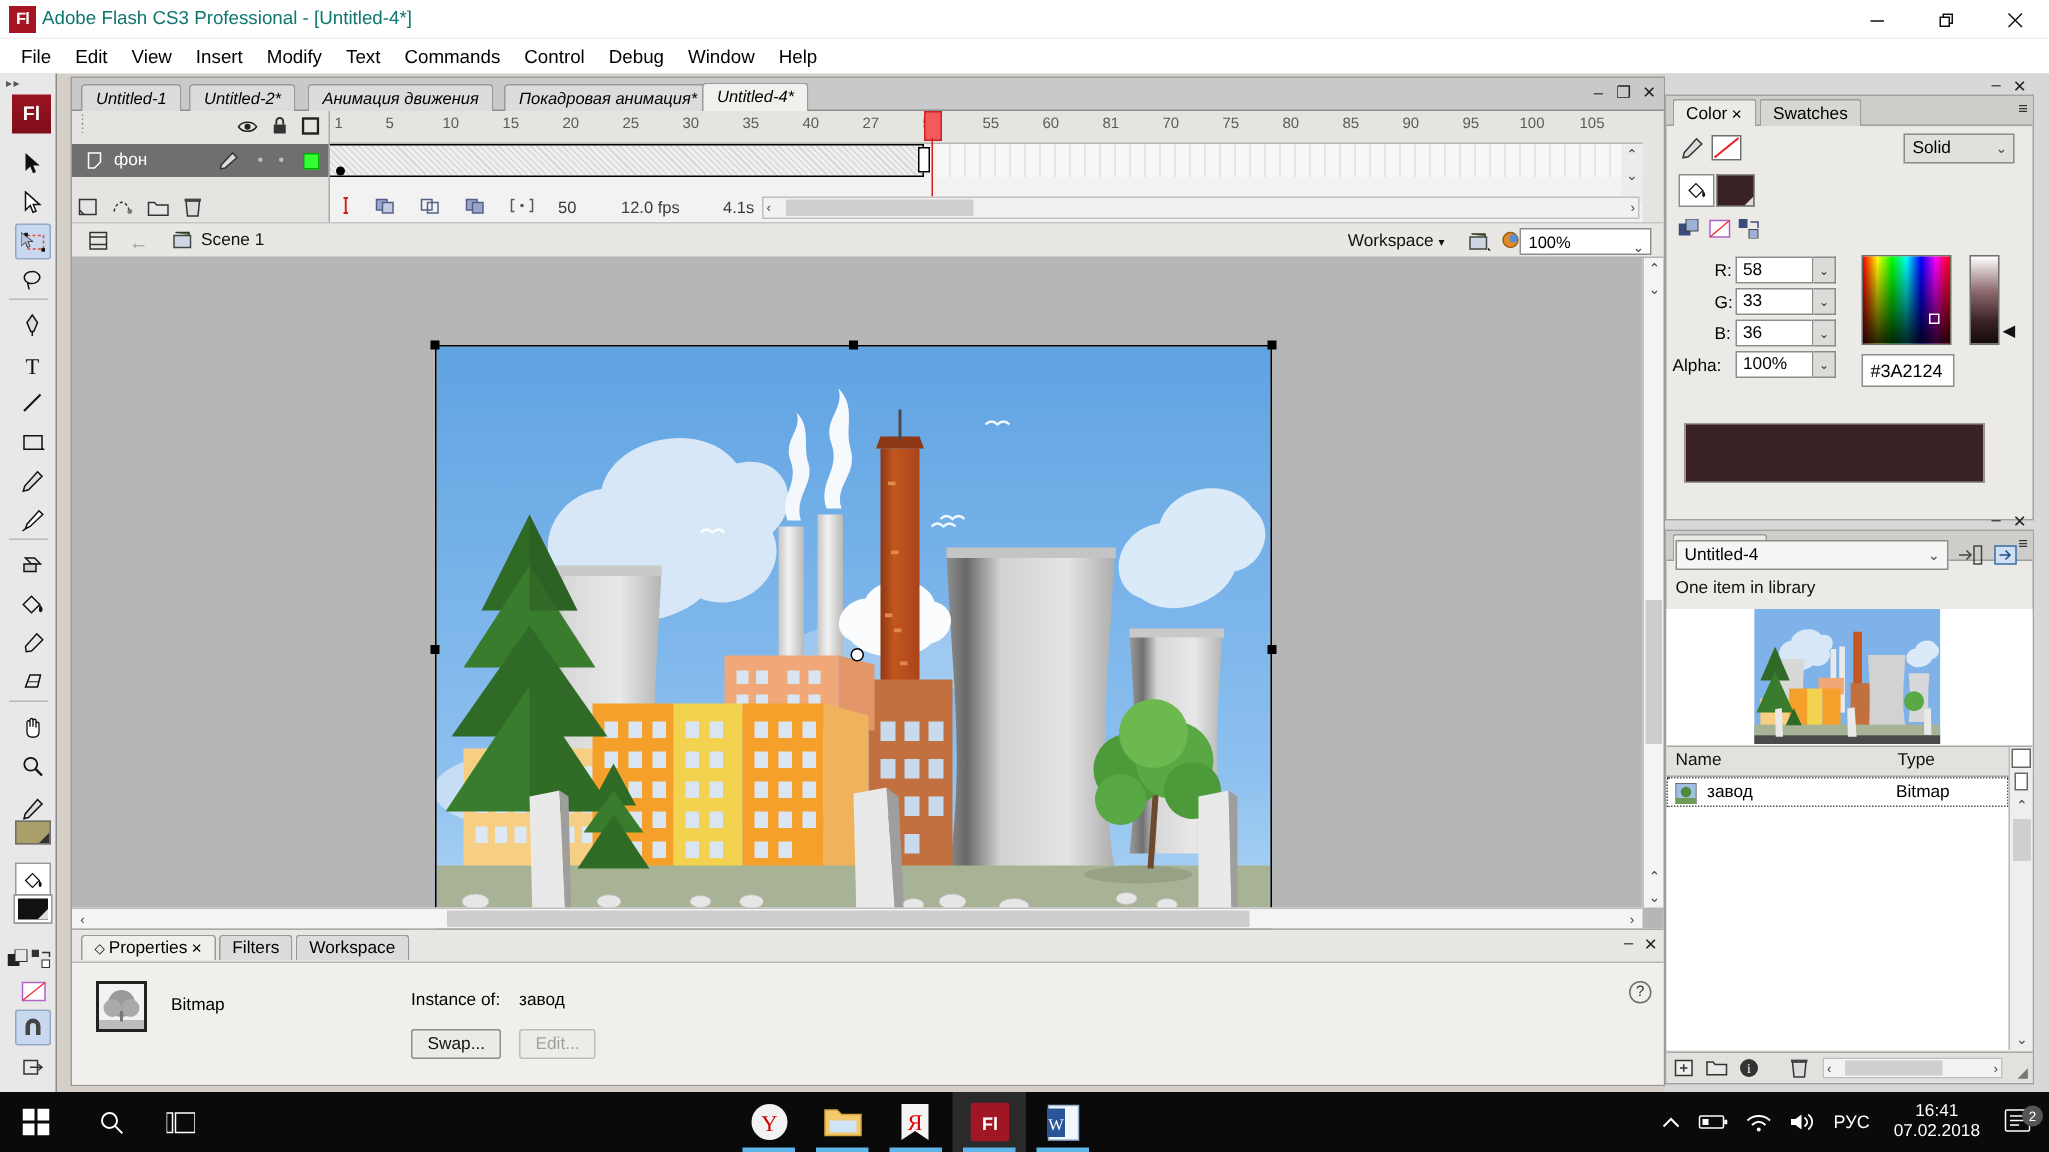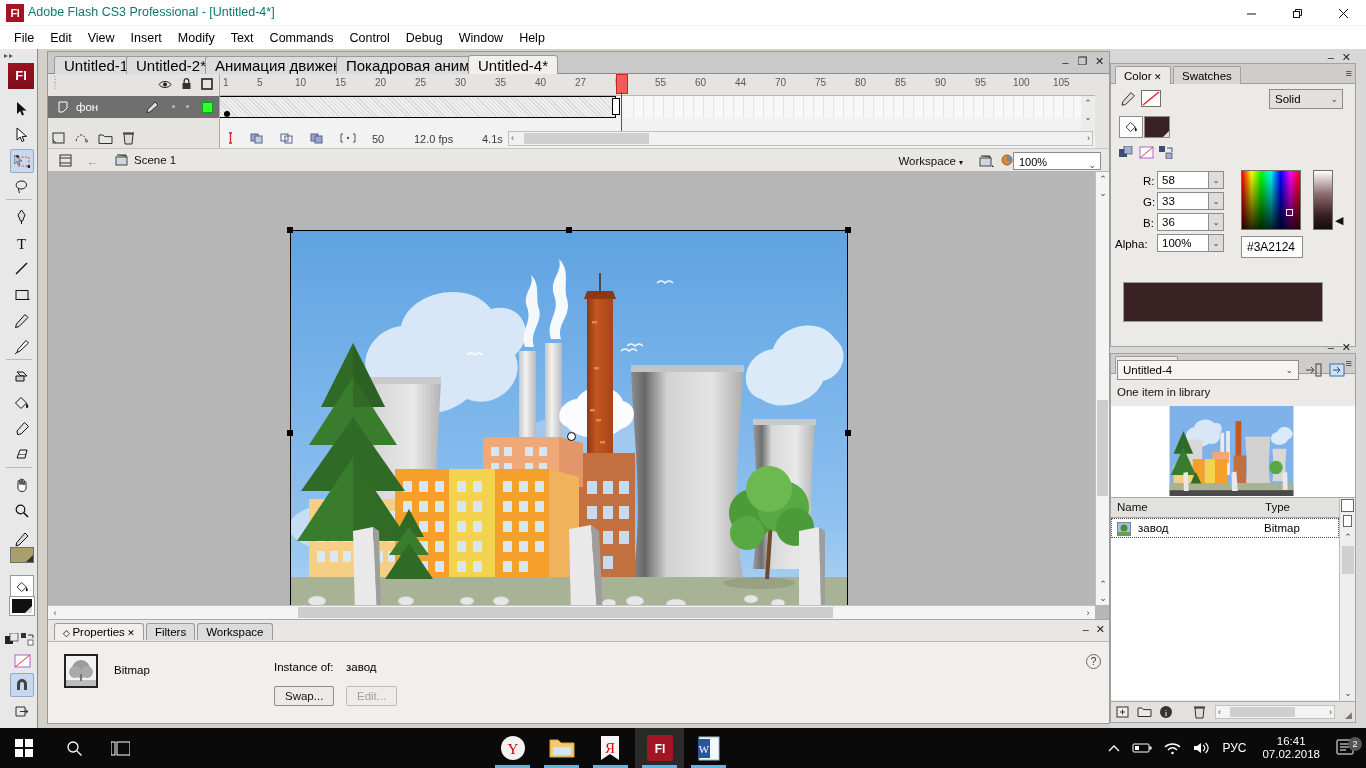--- a/index.html
+++ b/index.html
@@ -74,22 +74,22 @@
     position:absolute; left:47px; top:2px; width:1063px; height:673px;
     background:#ece9e4; border:1px solid #9a9a9a;
   }
   
   .doctabs{
     position:absolute; left:0; top:0; width:100%; height:22px;
     background:#c9c9c9; border-bottom:1px solid #8e8e8e;
   }
   .doctab{
     position:absolute; top:4px; height:18px; padding:0 9px; line-height:18px;
-    font-size:15px; background:#dcdcdc; border:1px solid #9a9a9a;
-    border-bottom:none; border-radius:3px 3px 0 0; color:#000; white-space:nowrap;
+    font-size:11px; background:#dcdcdc; border:1px solid #9a9a9a;
+    border-bottom:none; border-radius:3px 3px 0 0; color:#000; white-space:nowrap;font-style:italic;
   }
   .doctab.active{ background:#f2f0ec; top:3px; height:19px; line-height:19px; }
   .doc-win-btns{ position:absolute; right:4px; top:3px; display:flex; gap:6px; align-items:center; }
   .doc-win-btns span{ font-size:11px; color:#222; width:11px; text-align:center; }
 
   
   .timeline{ position:absolute; left:0; top:22px; width:100%; height:74px; background:#e6e4e0; }
   .tl-left{ position:absolute; left:0; top:0; width:172px; height:74px; background:#e6e4e0;
             border-right:1px solid #a9a9a9; }
   .tl-grip{ position:absolute; left:3px; top:3px; width:6px; height:18px; color:#888; font-size:8px; line-height:6px; }
@@ -518,21 +518,21 @@
             <div class="rtick" style="left:115px">15</div>
             <div class="rtick" style="left:155px">20</div>
             <div class="rtick" style="left:195px">25</div>
             <div class="rtick" style="left:235px">30</div>
             <div class="rtick" style="left:275px">35</div>
             <div class="rtick" style="left:315px">40</div>
             <div class="rtick" style="left:355px">27</div>
             <div class="rtick" style="left:395px">50</div>
             <div class="rtick" style="left:435px">55</div>
             <div class="rtick" style="left:475px">60</div>
-            <div class="rtick" style="left:515px">44</div>
+            <div class="rtick" style="left:515px">81</div>
             <div class="rtick" style="left:555px">70</div>
             <div class="rtick" style="left:595px">75</div>
             <div class="rtick" style="left:635px">80</div>
             <div class="rtick" style="left:675px">85</div>
             <div class="rtick" style="left:715px">90</div>
             <div class="rtick" style="left:755px">95</div>
             <div class="rtick" style="left:793px">100</div>
             <div class="rtick" style="left:833px">105</div>
           </div>
 

